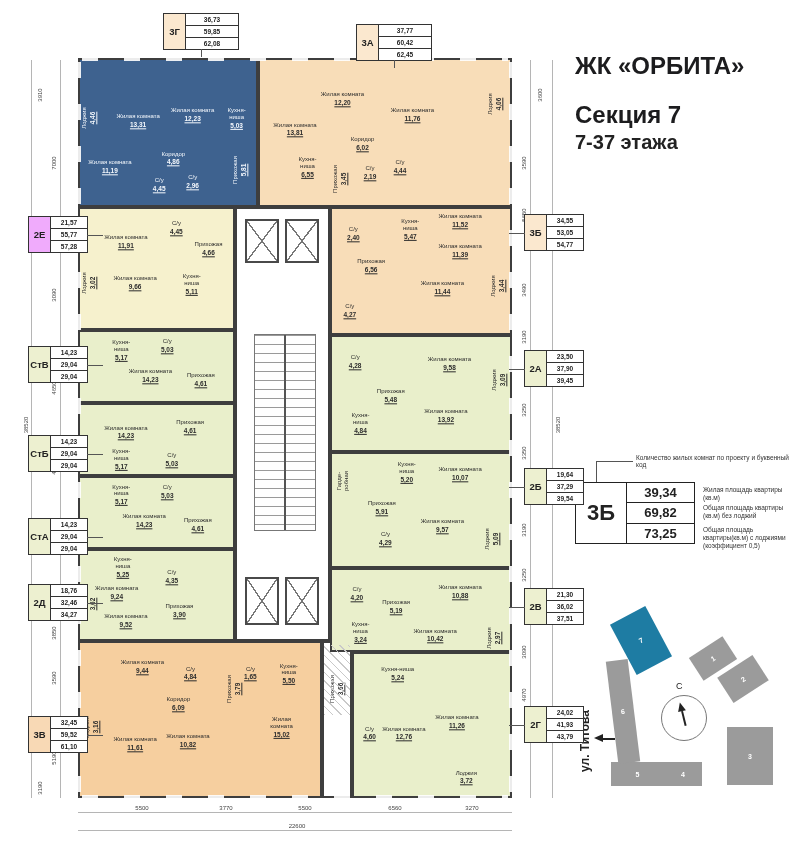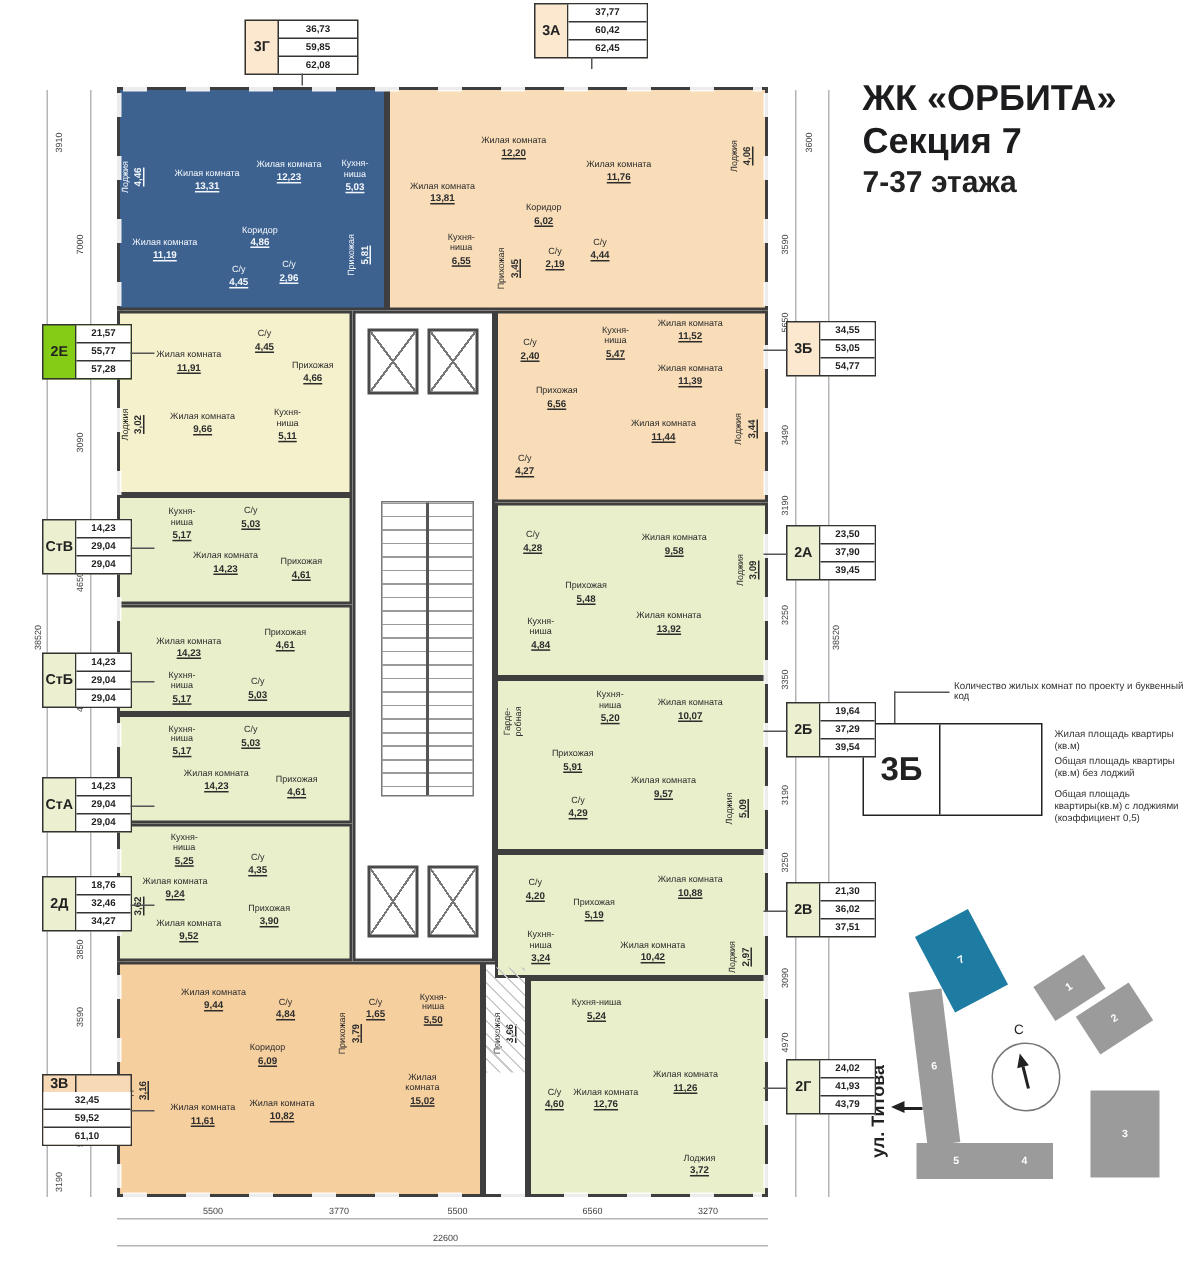--- a/index.html
+++ b/index.html
@@ -36,30 +36,30 @@
   .winstrip{position:absolute;pointer-events:none;}
   
   .callout{position:absolute;display:flex;border:1.5px solid #333;background:#fff;z-index:5;}
   .callout .code{display:flex;align-items:center;justify-content:center;
                  font-weight:bold;font-size:9.5px;border-right:1.5px solid #333;width:21px;}
   .callout .vals{flex:1;display:flex;flex-direction:column;background:#fff;}
   .callout .vals span{font-size:6.5px;font-weight:bold;text-align:center;
                       padding:2px 3px;border-bottom:1px solid #333;}
   .callout .vals span:last-child{border-bottom:none;}
   .callout.cream{background:#fbe8cf;}.callout.green{background:#edf0d0;}
-  .callout.yellow{background:#84cc16;justify-content:flex-end;}.callout.orange{background:#f8d9b5;flex-direction:column;}
+  .callout.yellow{background:#f0abfc;justify-content:flex-end;}.callout.orange{background:#f8d9b5;}
   .leader{position:absolute;background:#555;}
   
   .dim{position:absolute;font-size:6px;color:#444;transform:translate(-50%,-50%);white-space:nowrap;}
   .dim.v{transform:translate(-50%,-50%) rotate(-90deg);}
   .guide{position:absolute;background:#b5b5b5;}
   
   #title{position:absolute;left:575px;top:52px;width:215px;}
   #title .t1{font-size:24px;font-weight:bold;color:#1c1c1e;line-height:1.2;}
-  #title .t2{font-size:24px;font-weight:bold;color:#1c1c1e;line-height:1.2;}
+  #title .t2{font-size:24px;font-weight:bold;color:#1c1c1e;line-height:1.2;margin-top:20px;}
   #title .t3{font-size:20px;color:#3a3a3a;line-height:1.3;}
   #title .t4{font-size:20px;font-weight:bold;margin-top:24px;line-height:1.25;}
   #title .t5{font-size:20px;font-weight:bold;line-height:1.25;}
   
   #legend-note{position:absolute;left:636px;top:454px;width:160px;font-size:6.5px;color:#333;}
   #legend-elbow{position:absolute;left:596px;top:461px;width:36px;height:21px;
                 border-left:1px solid #555;border-top:1px solid #555;}
   #legend-box{position:absolute;left:575px;top:482px;width:120px;height:62px;
               border:1.5px solid #222;display:flex;box-sizing:border-box;background:#fff;}
   #legend-box .lcode{width:50px;display:flex;align-items:center;justify-content:center;
@@ -496,21 +496,21 @@
 <div id="callouts">
     <div class="callout cream" style="left: 163px; top: 13px; width: 74px;">
       <div class="code">3Г</div>
       <div class="vals">
         <span>36,73</span>
         <span>59,85</span>
         <span>62,08</span>
       </div>
       <div class="leader" style="left: 50%; top: 100%; width: 1px; height: 8px;"></div>
     </div>
-    <div class="callout cream" style="left: 356px; top: 2px; width: 74px;">
+    <div class="callout cream" style="left: 356px; top: 24px; width: 74px;">
       <div class="code">3А</div>
       <div class="vals">
         <span>37,77</span>
         <span>60,42</span>
         <span>62,45</span>
       </div>
       <div class="leader" style="left: 50%; top: 100%; width: 1px; height: 8px;"></div>
     </div>
     <div class="callout yellow" style="left: 28px; top: 216px; width: 58px;">
       <div class="code">2Е</div>
@@ -647,20 +647,25 @@
 <div id="title">
   <div class="t1">ЖК «ОРБИТА»</div>
   <div class="t2">Секция 7</div>
   <div class="t5">7-37 этажа</div>
 </div>
 
 <div id="legend-note">Количество жилых комнат по проекту и буквенный код</div>
 <div id="legend-elbow"></div>
 <div id="legend-box">
   <div class="lcode">3Б</div>
+  <div class="lvals">
+    <span>39,34</span>
+    <span>69,82</span>
+    <span>73,25</span>
+  </div>
 </div>
 <div class="ldesc" style="top:486px;">Жилая площадь квартиры (кв.м)</div>
 <div class="ldesc" style="top:504px;">Общая площадь квартиры (кв.м) без лоджий</div>
 <div class="ldesc" style="top:526px;">Общая площадь квартиры(кв.м) с лоджиями (коэффициент 0,5)</div>
 
 <div id="minimap">
     <div class="msec" style="left: 693px; top: 645px; width: 40px; height: 27px; transform: rotate(-33deg);">1</div>
     <div class="msec" style="left: 722px; top: 664px; width: 42px; height: 30px; transform: rotate(-33deg);">2</div>
     <div class="msec" style="left: 727px; top: 727px; width: 46px; height: 58px; transform: rotate(0deg);">3</div>
     <div class="msec" style="left: 664px; top: 762px; width: 38px; height: 24px; transform: rotate(0deg);">4</div>

